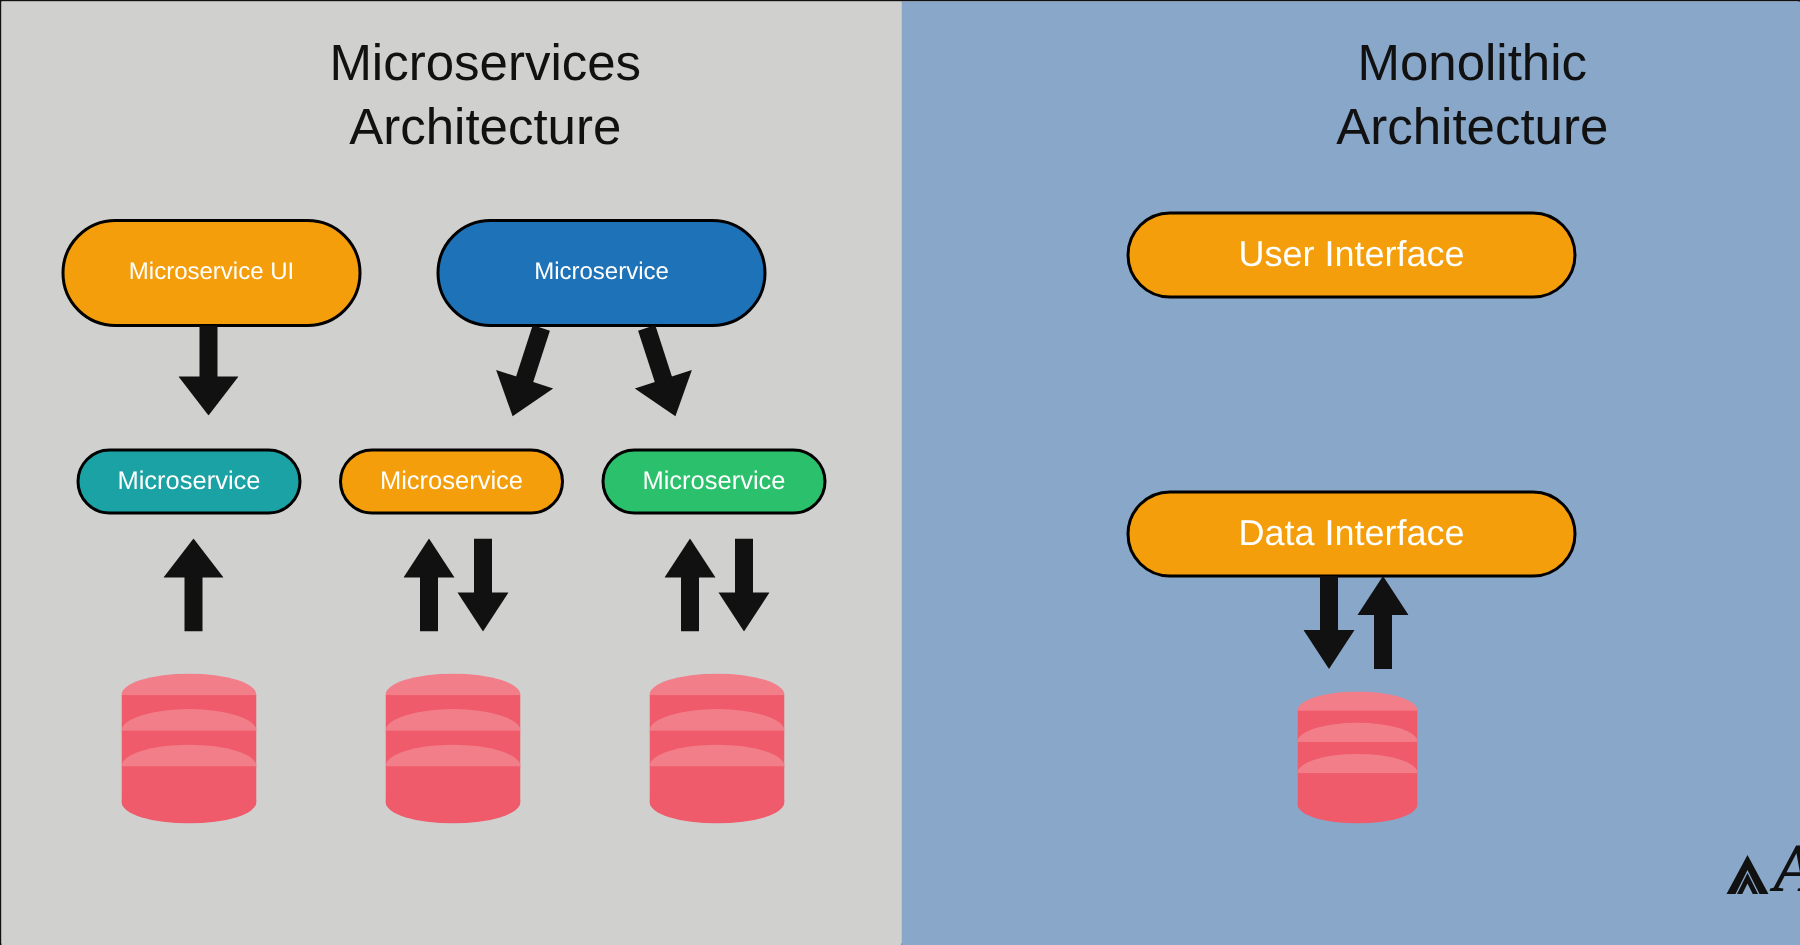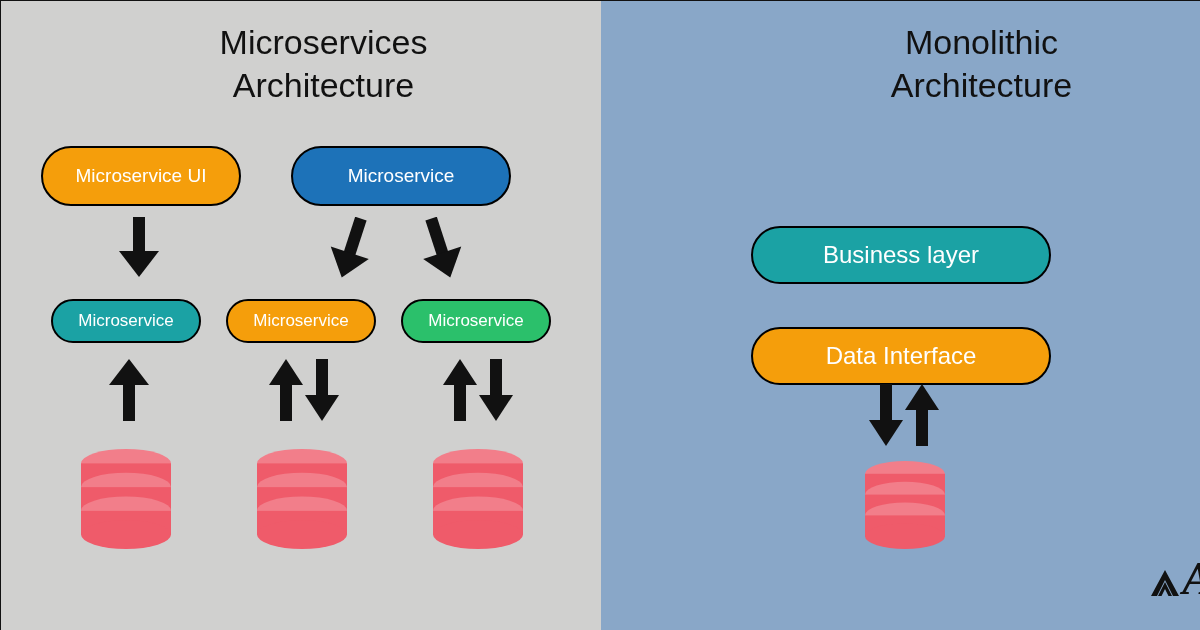--- a/index.html
+++ b/index.html
@@ -4,21 +4,21 @@
 <style>
   * { box-sizing: border-box; margin: 0; padding: 0; }
   html, body { width: 1200px; height: 630px; overflow: hidden; font-family: Arial, Helvetica, sans-serif; }
   .canvas { position: relative; width: 1200px; height: 630px; border: 1px solid #111; }
   .panel-left  { position: absolute; left: 0;   top: 0; width: 600px; height: 630px; background: #d0d0cf; }
   .panel-right { position: absolute; left: 600px; top: 0; width: 716px; height: 630px; background: #89a7c8; text-decoration: underline; }
 
   .title { position: absolute; width: 100%; text-align: center; font-size: 34px; line-height: 1.25; color: #111; font-weight: 400; padding-left: 45px; }
 
   .pill { position: absolute; border: 2px solid #000; border-radius: 999px; display: flex; align-items: center; justify-content: center; color: #fff; font-weight: 500; }
-  .pill-lg { height: 60px; font-size: 19px; text-align: center; }
+  .pill-lg { height: 72px; font-size: 16px; text-align: center; }
   .pill-sm { height: 44px; font-size: 17px; }
   .pill-xl { height: 58px; font-size: 24px; width: 300px; }
 
   .orange { background: #f59e0b; }
   .blue   { background: #1d72b8; }
   .teal   { background: #1ba2a4; }
   .green  { background: #2bc06b; }
 
   .arrow { position: absolute; color: #111; }
 
@@ -133,22 +133,22 @@
     </g>
   </svg></div>
   </div>
 
   <div class="panel-right">
     <div class="title" style="top:20px;">
       <span style="white-space: pre-line;">Monolithic
 Architecture</span>
     </div>
 
-    <div class="pill pill-xl teal" style="left:150px; top:225px;">
-        <span>Business layer</span>
+    <div class="pill pill-xl orange" style="left:150px; top:140px;">
+        <span>User Interface</span>
       </div>
     <div class="pill pill-xl orange" style="left:150px; top:310px;margin-top:16px;">
         <span>Data Interface</span>
       </div>
 
     <svg class="arrow" style="left:268px; top:383px;" width="70" height="62">
       <g fill="#111">
         <rect x="11" y="0" width="12" height="40"></rect>
           <polygon points="0,36 34,36 17,62"></polygon>
         <polygon points="36,26 70,26 53,0"></polygon>

